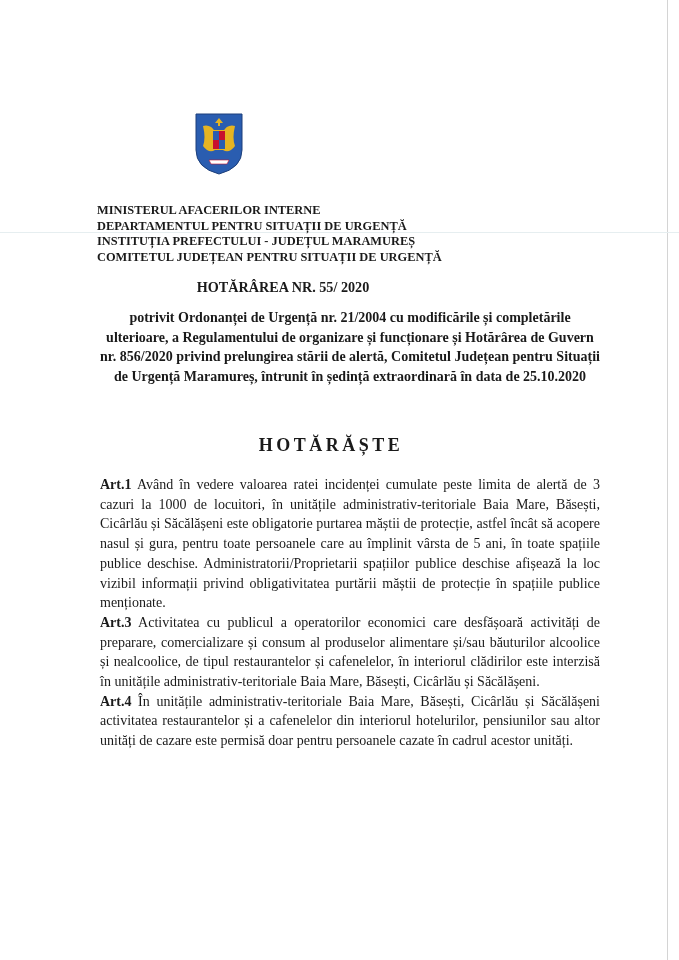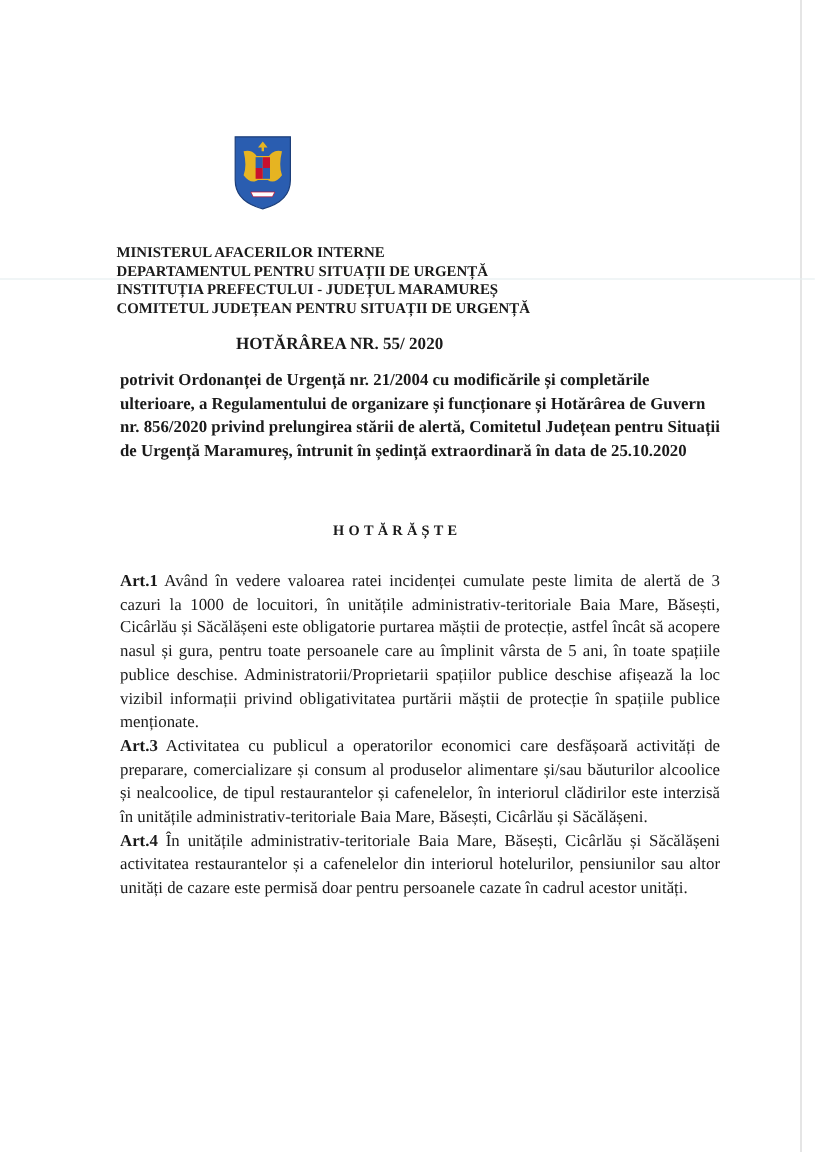--- a/index.html
+++ b/index.html
@@ -19,26 +19,26 @@
   .header {
     position: absolute; left: 83px; top: 203px;
     font-weight: bold; font-size: 12.4px; line-height: 15.5px; letter-spacing: 0px; margin-left: 14px;
   }
   .header div { white-space: nowrap; }
   .title {
     position: absolute; left: 0; width: 566px; top: 279px; text-align: center;
     font-weight: bold; font-size: 14.2px;
   }
   .preamble {
-    position: absolute; left: 100px; width: 500px; top: 308px; text-align: left;
+    position: absolute; left: 100px; width: 500px; top: 308px; text-align: center;
     font-weight: bold; font-size: 14px; line-height: 19.6px;
   }
   .decides {
     position: absolute; left: 0; width: 662px; top: 435px; text-align: center;
-    font-weight: bold; font-size: 12px; letter-spacing: 3.5px;
+    font-weight: bold; font-size: 18px; letter-spacing: 3.5px;
   }
   .articles {
     position: absolute; left: 100px; width: 500px; top: 475px;
     font-size: 14px; line-height: 19.7px; text-align: justify;
   }
   .article { margin: 0; }
   .art-label { font-weight: bold; }
 </style>
 </head>
 <body>

